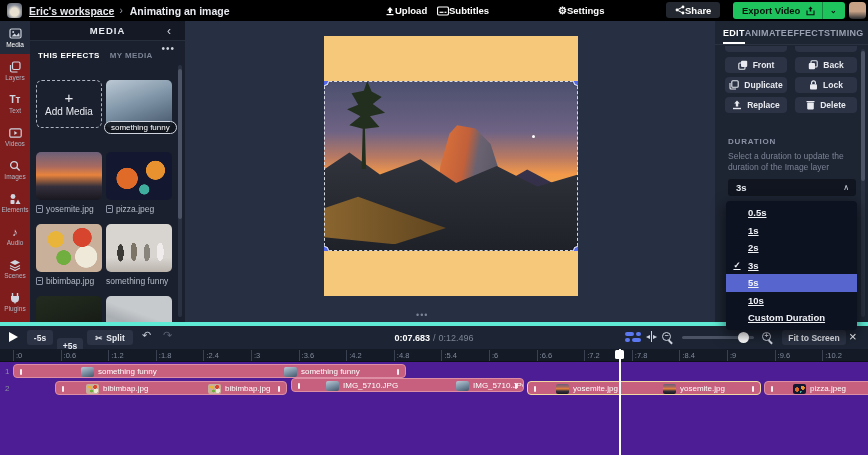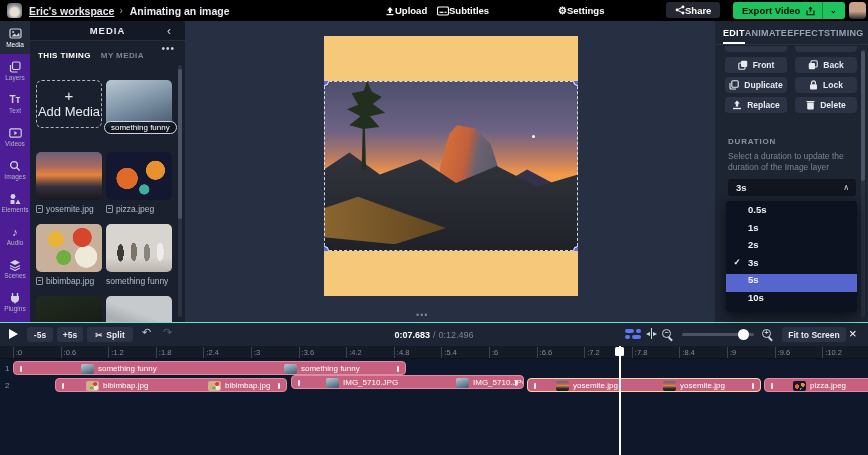--- a/index.html
+++ b/index.html
@@ -24,21 +24,21 @@
               border-radius:3px; }
   #tb-export { position:absolute; left:733px; top:2px; height:17px; width:112px; background:#1ec35e;
                border-radius:3px; display:flex; align-items:center; color:#07130b; }
   #tb-export .label { font-size:9.5px; font-weight:bold; margin-left:9px; }
   #tb-export .divider { width:1px; height:17px; background:rgba(0,0,0,.3); margin-left:7px; }
   #tb-export .chev { width:20px; text-align:center; font-size:8px; font-weight:bold; }
   #tb-avatar { position:absolute; left:849px; top:2px; width:17px; height:17px; border-radius:4px;
                background:linear-gradient(180deg,#c9a286 0 55%, #2b2e33 100%); }
 
   
-  #sidebar { position:absolute; left:0; top:21px; width:30px; height:301px; background:#4c1d95; z-index:20; }
+  #sidebar { position:absolute; left:0; top:21px; width:30px; height:301px; background:#7f1d1d; z-index:20; }
   .sb-item { height:33px; display:flex; flex-direction:column; align-items:center; justify-content:center;
              gap:1px; cursor:pointer; }
   .sb-item.active { background:#232a39; }
   .sb-icon { height:12px; display:flex; align-items:center; justify-content:center; color:#cfd4de; }
   .sb-icon svg { display:block; }
   .sb-label { font-size:6.5px; color:#aeb5c2; }
   .sb-item.active .sb-label { color:#fff; }
 
   
   #media-panel { position:absolute; left:30px; top:21px; width:155px; height:301px; background:#1a202d;
@@ -52,21 +52,21 @@
   #media-more { position:absolute; right:10px; top:22px; color:#cfd4de; font-size:10px; letter-spacing:1px;
                 cursor:pointer; }
   .mthumb { position:absolute; width:66px; height:48px; border-radius:5px; cursor:pointer; }
   .mcap { position:absolute; font-size:8.5px; color:#b6bdc9; display:flex; align-items:center; gap:3px;
           white-space:nowrap; }
   .file-ico { width:7px; height:8px; border:1px solid #8b93a5; border-radius:1px; display:inline-block; position:relative; }
   .file-ico::after { content:""; position:absolute; left:1px; top:2px; width:3px; height:1px; background:#8b93a5; }
   #add-media { position:absolute; border:1.5px dashed #aeb5c2; border-radius:6px; width:66px; height:48px;
                display:flex; flex-direction:column; align-items:center; justify-content:center; gap:2px; cursor:pointer; }
   #add-media .plus { font-size:15px; line-height:12px; color:#e8eaf0; }
-  #add-media .lbl { font-size:13px; color:#e8eaf0; }
+  #add-media .lbl { font-size:10px; color:#e8eaf0; }
   .pill-label { position:absolute; background:rgba(16,20,28,.88); border:1px solid #cfd4de; border-radius:8px;
                 padding:1px 6px; font-size:8px; color:#fff; white-space:nowrap; }
   .vscroll { position:absolute; width:4px; border-radius:2px; background:#2a3140; }
   .vscroll .thumb { position:absolute; left:0; width:4px; border-radius:2px; background:#4b5365; }
 
   
   .th-building { background:linear-gradient(160deg,#bcc8d4 0%,#8298aa 45%,#44556a 100%); }
   .th-sunset { background:linear-gradient(180deg,#6b6078 0%,#a86a60 30%,#e8833c 48%,#35303c 72%,#191720 100%); }
   .th-pizza { background:radial-gradient(circle at 32% 55%, #e06a28 0 20%, rgba(0,0,0,0) 21%),
                          radial-gradient(circle at 75% 38%, #e8912f 0 16%, rgba(0,0,0,0) 17%),
@@ -124,36 +124,36 @@
   #duration-label { position:absolute; left:13px; top:116px; font-size:8px; font-weight:bold; letter-spacing:.8px;
                     color:#8b93a5; }
   #duration-desc { position:absolute; left:13px; top:130px; width:126px; font-size:8.5px; line-height:11px;
                    color:#7b8495; }
   #duration-field { position:absolute; left:13px; top:158px; width:128px; height:17px; background:#10151f;
                     border-radius:3px; display:flex; align-items:center; cursor:pointer; }
   #duration-field .val { flex:1; font-size:9.5px; font-weight:600; padding-left:8px; }
   #duration-field .chev { padding-right:7px; font-size:8px; color:#cfd4de; }
   #duration-menu { position:absolute; left:11px; top:180px; width:131px; background:#0d1220; border-radius:4px;
                    box-shadow:0 4px 14px rgba(0,0,0,.6); padding:3px 0; z-index:30; }
-  .dur-opt { height:17.5px; display:flex; font-size:9.5px; font-weight:600; color:#f0f2f6;
-             cursor:pointer; }
+  .dur-opt { height:17.5px; display:flex; align-items:center; font-size:9.5px; font-weight:600; color:#f0f2f6;
+             cursor:pointer;text-decoration:underline; }
   .dur-opt .chk { width:22px; text-align:center; font-size:8.5px; }
   .dur-opt.hl { background:#5766cf; }
 
   
-  #timeline { position:absolute; left:0; top:322px; width:868px; height:133px; background:#0f172a;
-              border-top:1px solid #5eead4; z-index:10; }
+  #timeline { position:absolute; left:0; top:322px; width:868px; height:133px; background:#4c1d95;
+              border-top:4px solid #5eead4; z-index:10; }
   #tl-toolbar { position:absolute; left:0; top:0; width:100%; height:23px; background:#1d2534; }
   #play-btn { position:absolute; left:9px; top:6px; width:0; height:0; border-left:9px solid #fff;
               border-top:5.5px solid rgba(0,0,0,0); border-bottom:5.5px solid rgba(0,0,0,0); cursor:pointer; }
   .tl-pill { position:absolute; top:4px; height:15px; background:#2b3344; border-radius:3px; display:flex;
              align-items:center; justify-content:center; gap:4px; font-size:8.5px; font-weight:600; color:#e8eaf0;
              cursor:pointer; }
   #skip-back { left:27px; width:26px; }
-  #skip-fwd { left:57px; width:26px; }
+  #skip-fwd { left:57px; width:26px;margin-top:8px; }
   #split-btn { left:87px; width:46px; }
   .hist { position:absolute; top:3px; font-size:11px; cursor:pointer; }
   #undo-btn { left:142px; color:#c7cdd8; }
   #redo-btn { left:163px; color:#596173; }
   #tl-time { position:absolute; left:0; right:0; top:0; height:23px; display:flex; align-items:center;
              justify-content:center; gap:3px; font-size:9px; pointer-events:none; }
   #tl-time .cur { font-weight:bold; color:#fff; }
   #tl-time .tot { color:#7b8495; }
   #tracks-icon { position:absolute; left:625px; top:6px; width:16px; height:11px; cursor:pointer; }
   #tracks-icon i { position:absolute; height:4px; border-radius:2px; background:#5b78f0; display:block; }
@@ -334,21 +334,21 @@
       </div>
     </nav>
 
   <aside id="media-panel">
     <div id="media-header">
       <span style="width:18px;"></span>
       <span id="media-title">MEDIA</span>
       <span id="media-collapse">‹</span>
     </div>
     <div id="media-tabs">
-        <span class="media-tab active">THIS TIMING</span>
+        <span class="media-tab active">THIS EFFECTS</span>
         <span class="media-tab">MY MEDIA</span>
       </div>
     <span id="media-more">•••</span>
     <div id="add-media" style="left:6px; top:59px;">
       <span class="plus">+</span>
       <span class="lbl">Add Media</span>
     </div>
     <div id="media-grid">
         <div class="mthumb th-building" style="left: 76px; top: 59px;"></div>
         <span class="pill-label" style="left: 74px; top: 100px;">something funny</span>
@@ -487,20 +487,24 @@
           <span class="chk">✓</span>
           <span>3s</span>
         </div>
         <div class="dur-opt hl">
           <span class="chk"></span>
           <span>5s</span>
         </div>
         <div class="dur-opt">
           <span class="chk"></span>
           <span>10s</span>
+        </div>
+        <div class="dur-opt">
+          <span class="chk"></span>
+          <span>Custom Duration</span>
         </div>
       </div>
     <div class="vscroll" style="left:146px; top:28px; height:268px;">
       <span class="thumb" style="top:2px; height:130px;"></span>
     </div>
   </aside>
 
   <section id="timeline">
     <div id="tl-toolbar">
       <span id="play-btn"></span>

